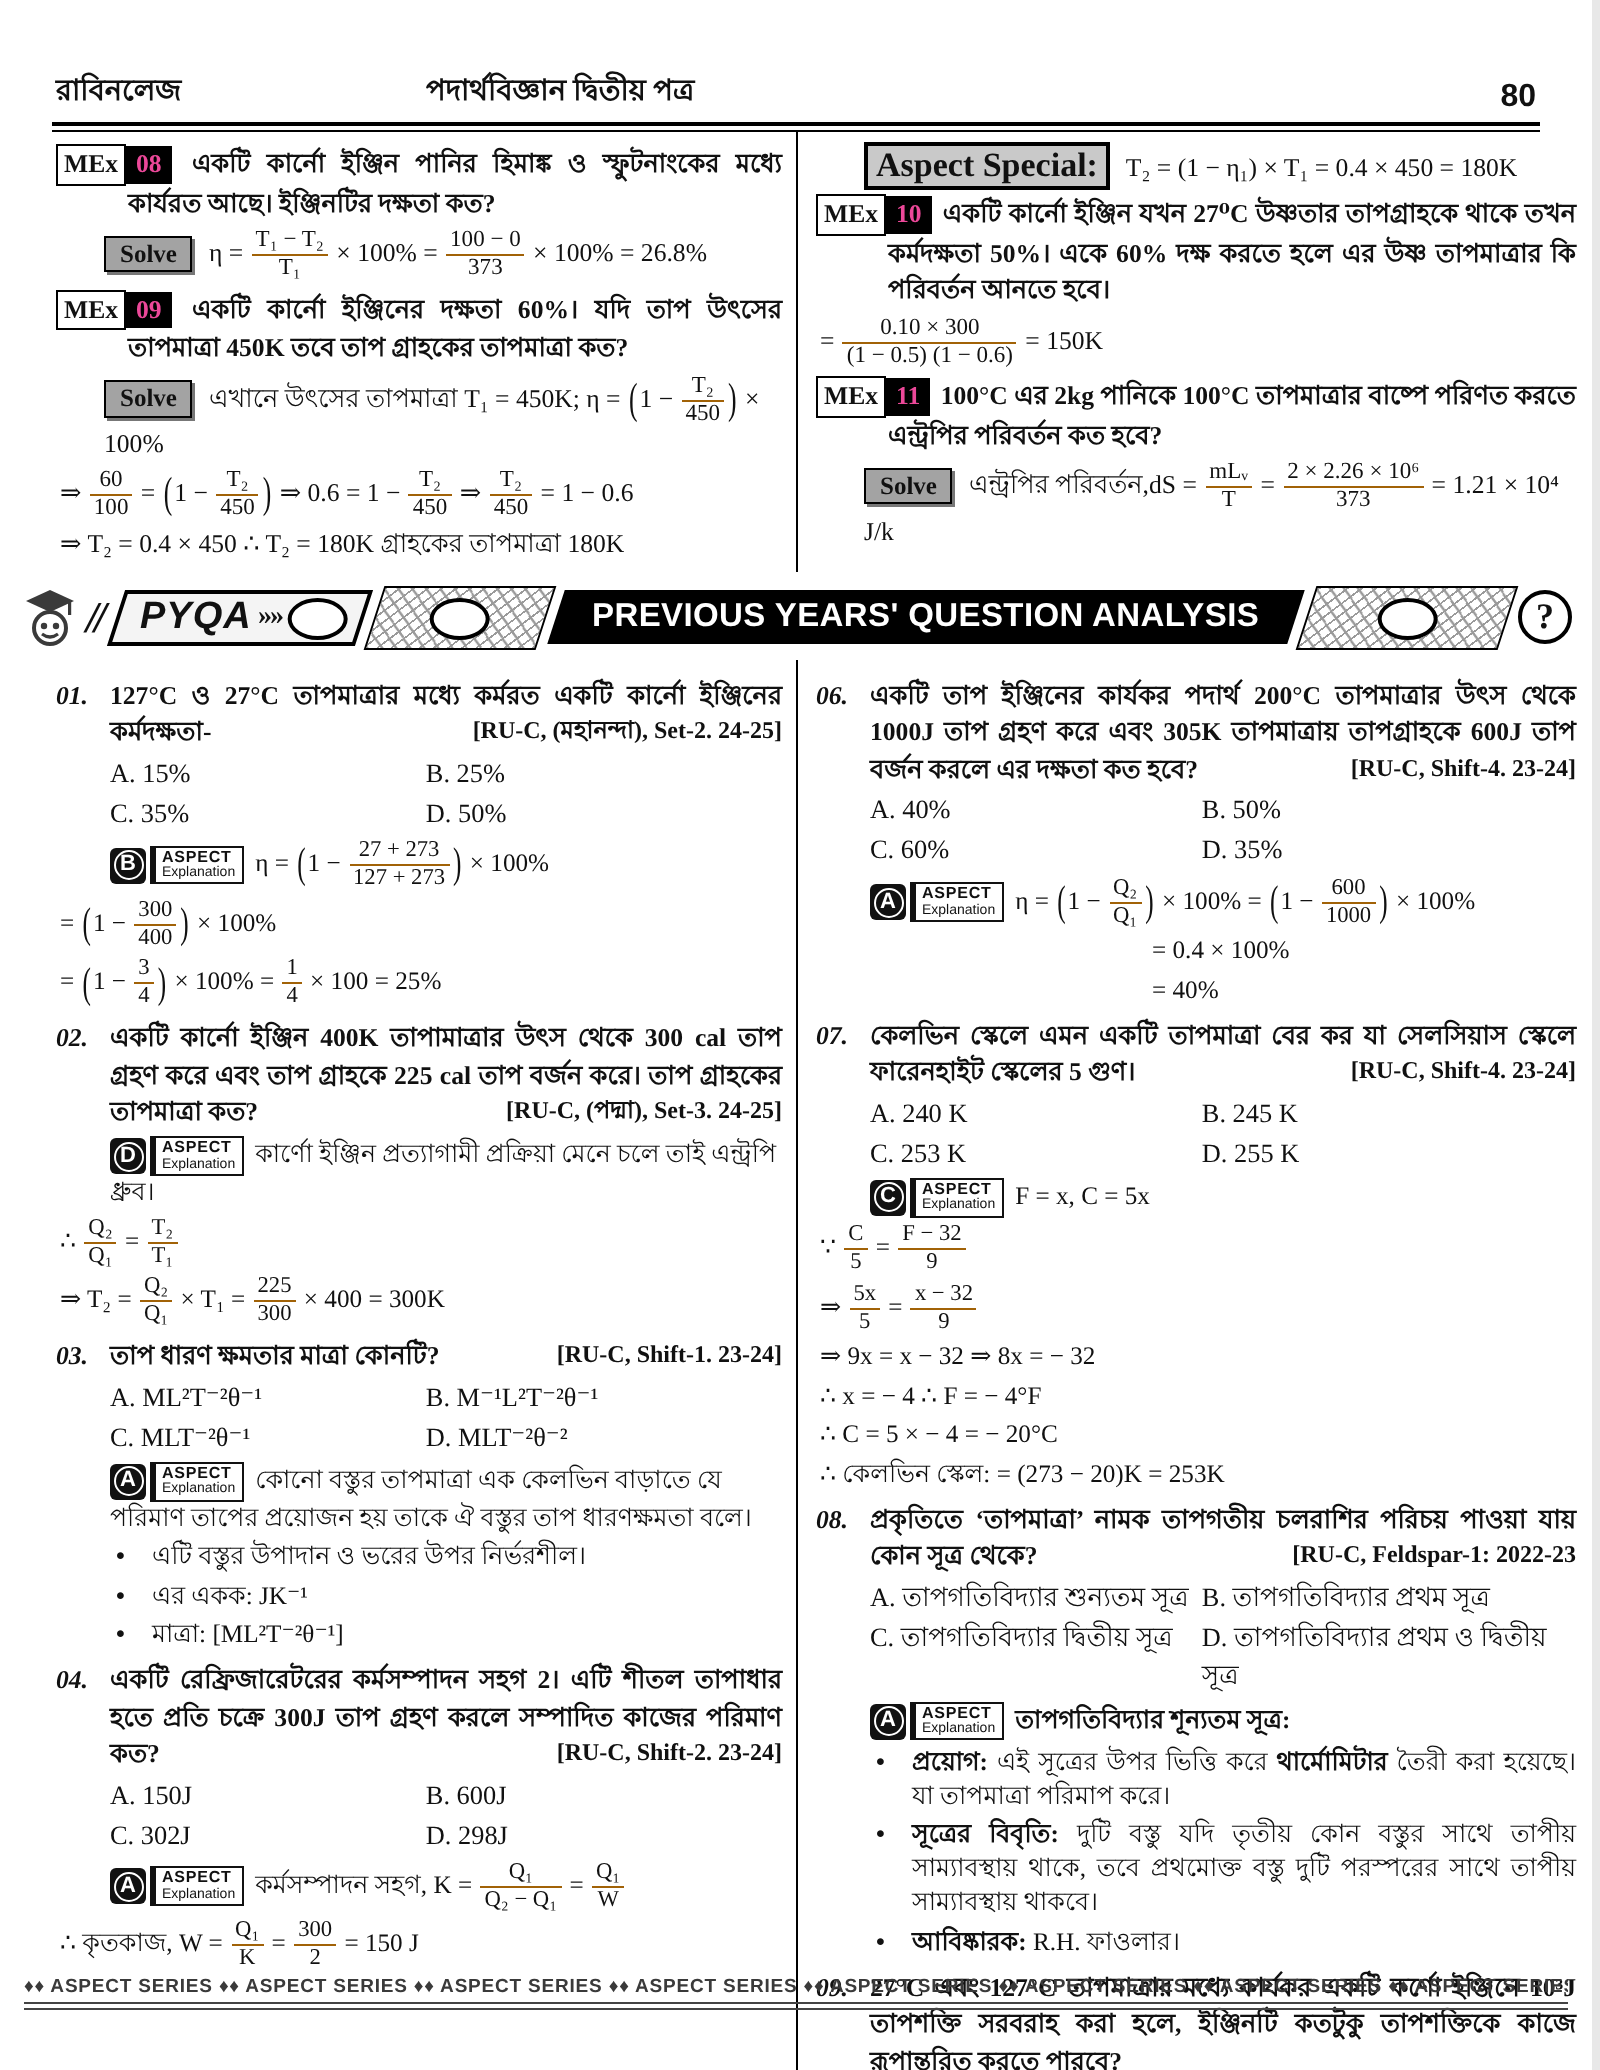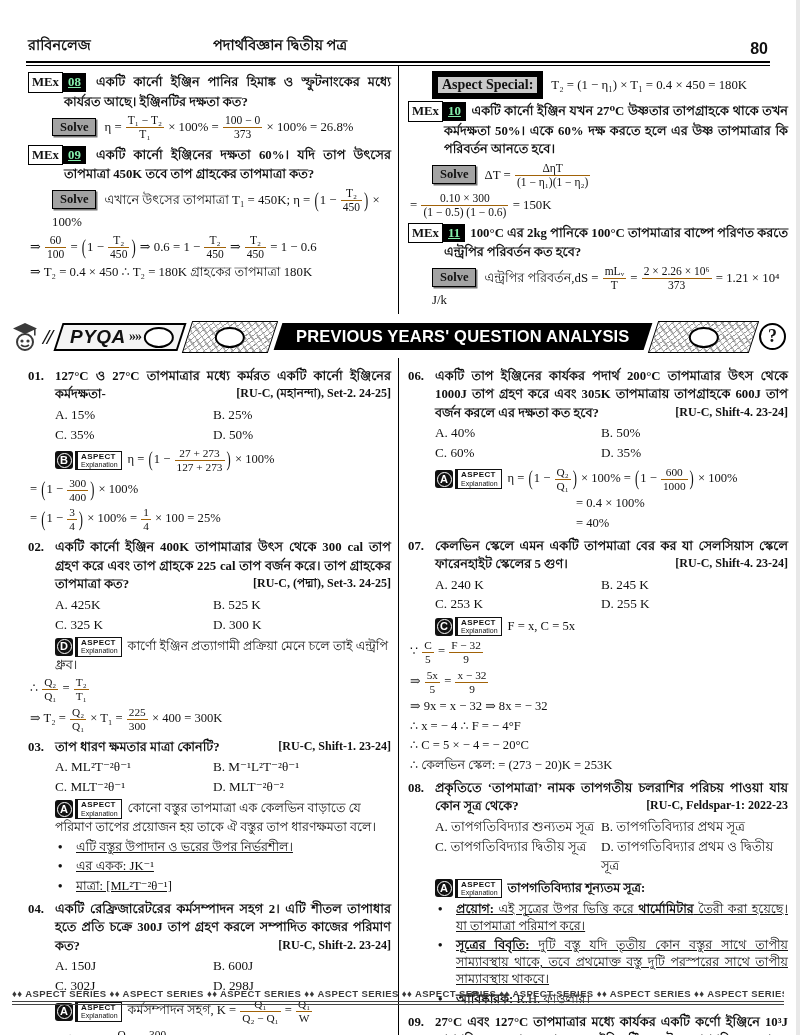--- a/index.html
+++ b/index.html
@@ -18,26 +18,26 @@
   .cols { display:flex; align-items:stretch; }
   .col { width:50%; }
   .col-l { padding:4px 7px 2px 28px; }
   .col-r { border-left:1.2px solid #000; padding:4px 8px 2px 9px; }
   .ex-cols { min-height:192px; }
   .q-cols  { min-height:660px; }
 
   
   .mex { padding-left:36px; text-indent:-36px; font-weight:bold; font-size:12.8px; line-height:1.45; text-align:justify; margin-top:2px; }
   .mex-tag { display:inline-block; text-indent:0; border:1.5px solid #000; padding:0 3px; background:#fff; }
-  .mex-num { display:inline-block; text-indent:0; background:#000; color:#86efac; padding:0 5px; margin-right:2px;text-decoration:underline; }
+  .mex-num { display:inline-block; text-indent:0; background:#000; color:#ec4899; padding:0 5px; margin-right:2px; }
   .mline { font-size:12.8px; margin:3px 0; padding-left:2px; line-height:1.3; }
   .mline.has-solve { padding-left:24px; }
   .solve-badge { display:inline-block; background:#a3a3a3; border:1px solid #000; box-shadow:1.5px 1.5px 0 #777; font-weight:bold; padding:0 7px; margin-right:8px; font-size:12.5px; }
   .sp-line { font-size:12.8px; margin:1px 0 2px 0; padding-left:24px; }
-  .sp-badge { display:inline-block; background:#c9c9c9; border:6px solid #000000; font-weight:bold; padding:0 4px; margin-right:5px; font-size:14px; }
+  .sp-badge { display:inline-block; background:#c9c9c9; border:2px solid #000000; font-weight:bold; padding:0 4px; margin-right:5px; font-size:17px; }
 
   
   .frac { display:inline-block; vertical-align:middle; text-align:center; font-size:0.9em; line-height:1.15; margin:0 1px; }
   .frac .fn { display:block; border-bottom:1px solid #a16207; padding:0 2px; }
   .frac .fd { display:block; padding:0 2px; }
   .bigp { display:inline-block; transform:scaleY(1.7); vertical-align:-1px; margin:0 1px; font-weight:400; }
 
   
   .banner { display:flex; align-items:center; height:38px; margin:4px 10px 2px 12px; gap:5px; }
   .mascot { flex:0 0 auto; display:flex; }
@@ -53,26 +53,26 @@
   .hatch.gw1 { flex:1.1; } .hatch.gw2 { flex:1.3; }
   .hatch .ellipse { transform:skewX(18deg); }
   .title-par { flex:0 0 auto; background:#000; color:#fff; transform:skewX(-18deg); padding:4px 18px; }
   .title-par span { display:inline-block; transform:skewX(18deg); font-family:"Liberation Sans",sans-serif; font-weight:bold; font-size:16.5px; letter-spacing:0.2px; white-space:nowrap; }
   .qmark { flex:0 0 auto; width:27px; height:27px; border:2.5px solid #000; border-radius:50%; display:flex; align-items:center; justify-content:center; font-weight:bold; font-size:18px; background:#fff; }
 
   
   .question { margin-top:5px; font-size:12.8px; }
   .q-head { font-weight:bold; line-height:1.45; text-align:justify; padding-left:27px; text-indent:-27px; }
   .q-head::after { content:""; display:block; clear:both; }
-  .q-num { display:inline-block; width:27px; text-indent:0; }
+  .q-num { display:inline-block; width:27px; text-indent:0;font-style:italic; }
   .q-src { float:right; font-size:12px; font-weight:bold; text-indent:0; }
   .opts { display:grid; grid-template-columns:47% 53%; padding-left:27px; font-size:13.2px; line-height:1.5; margin:1px 0; }
   .exp-line { padding-left:2px; margin:2.5px 0; font-size:12.6px; line-height:1.35; }
   .exp-line.has-badge { padding-left:27px; }
-  .exp-line.bullet { padding-left:48px; position:relative; text-align:justify;text-decoration:underline; }
+  .exp-line.bullet { padding-left:48px; position:relative; text-align:justify; }
   .exp-line.bullet::before { content:"\2022"; position:absolute; left:30px; font-weight:bold; }
   .exp-line.ind { padding-left:168px; }
 
   
   .ansb { display:inline-flex; align-items:center; vertical-align:middle; margin-right:6px; }
   .ansb-letter { position:relative; display:inline-flex; align-items:center; justify-content:center; width:18px; height:18px; background:#111; color:#fff; border-radius:3px; font-size:11px; font-weight:bold; font-family:"Liberation Sans",sans-serif; }
   .ansb-letter::before { content:""; position:absolute; inset:1.5px; border:1px solid #fff; border-radius:50%; }
   .ansb-box { display:inline-flex; flex-direction:column; justify-content:center; border:1.2px solid #111; border-left:3.5px solid #111; margin-left:2px; padding:1px 3px; line-height:1.05; font-family:"Liberation Sans",sans-serif; background:#fff; }
   .ansb-aspect { font-size:8px; font-weight:bold; letter-spacing:0.4px; }
   .ansb-expl { font-size:7px; }
@@ -104,21 +104,20 @@
           <div class="mline">⇒ <span class="frac"><span class="fn">60</span><span class="fd">100</span></span> = <span class="bigp">(</span>1 − <span class="frac"><span class="fn">T₂</span><span class="fd">450</span></span><span class="bigp">)</span>  ⇒ 0.6 = 1 − <span class="frac"><span class="fn">T₂</span><span class="fd">450</span></span> ⇒ <span class="frac"><span class="fn">T₂</span><span class="fd">450</span></span> = 1 − 0.6</div>
           <div class="mline">⇒ T₂ = 0.4 × 450   ∴ T₂ = 180K গ্রাহকের তাপমাত্রা 180K</div>
         </div>
       </div>
     <div class="col col-r" id="ex-right">
         <div class="mex-block">
           <div class="sp-line"><span class="sp-badge">Aspect Special:</span> T₂ = (1 − η₁) × T₁ = 0.4 × 450 = 180K</div>
         </div>
         <div class="mex-block">
           <div class="mex"><span class="mex-tag">MEx</span><span class="mex-num">10</span> একটি কার্নো ইঞ্জিন যখন 27⁰C উষ্ণতার তাপগ্রাহকে থাকে তখন কর্মদক্ষতা 50%। একে 60% দক্ষ করতে হলে এর উষ্ণ তাপমাত্রার কি পরিবর্তন আনতে হবে।</div>
-          <div class="mline has-solve"><span class="solve-badge">Solve</span>ΔT = <span class="frac"><span class="fn">ΔηT</span><span class="fd">(1 − η₁)(1 − η₂)</span></span></div>
           <div class="mline">= <span class="frac"><span class="fn">0.10 × 300</span><span class="fd">(1 − 0.5) (1 − 0.6)</span></span> = 150K</div>
         </div>
         <div class="mex-block">
           <div class="mex"><span class="mex-tag">MEx</span><span class="mex-num">11</span> 100°C এর 2kg পানিকে 100°C তাপমাত্রার বাষ্পে পরিণত করতে এন্ট্রপির পরিবর্তন কত হবে?</div>
           <div class="mline has-solve"><span class="solve-badge">Solve</span>এন্ট্রপির পরিবর্তন,dS = <span class="frac"><span class="fn">mLᵥ</span><span class="fd">T</span></span> = <span class="frac"><span class="fn">2 × 2.26 × 10⁶</span><span class="fd">373</span></span> = 1.21 × 10⁴ J/k</div>
         </div>
       </div>
   </div>
 
   <div class="banner">
@@ -165,26 +164,20 @@
               <span class="ansb-box">
                 <span class="ansb-aspect">ASPECT</span>
                 <span class="ansb-expl">Explanation</span>
               </span>
             </span>η = <span class="bigp">(</span>1 − <span class="frac"><span class="fn">27 + 273</span><span class="fd">127 + 273</span></span><span class="bigp">)</span> × 100%</div>
           <div class="exp-line">= <span class="bigp">(</span>1 − <span class="frac"><span class="fn">300</span><span class="fd">400</span></span><span class="bigp">)</span> × 100%</div>
           <div class="exp-line">= <span class="bigp">(</span>1 − <span class="frac"><span class="fn">3</span><span class="fd">4</span></span><span class="bigp">)</span> × 100% = <span class="frac"><span class="fn">1</span><span class="fd">4</span></span> × 100 = 25%</div>
         </div>
         <div class="question">
           <div class="q-head"><span class="q-num">02.</span>একটি কার্নো ইঞ্জিন 400K তাপামাত্রার উৎস থেকে 300 cal তাপ গ্রহণ করে এবং তাপ গ্রাহকে 225 cal তাপ বর্জন করে। তাপ গ্রাহকের তাপমাত্রা কত? <span class="q-src">[RU-C, (পদ্মা), Set-3. 24-25]</span></div>
-          <div class="opts">
-            <span class="opt">A. 425K</span>
-            <span class="opt">B. 525 K</span>
-            <span class="opt">C. 325 K</span>
-            <span class="opt">D. 300 K</span>
-          </div>
           <div class="exp-line has-badge"><span class="ansb">
               <span class="ansb-letter">D</span>
               <span class="ansb-box">
                 <span class="ansb-aspect">ASPECT</span>
                 <span class="ansb-expl">Explanation</span>
               </span>
             </span>কার্ণো ইঞ্জিন প্রত্যাগামী প্রক্রিয়া মেনে চলে তাই এন্ট্রপি ধ্রুব।</div>
           <div class="exp-line">∴ <span class="frac"><span class="fn">Q₂</span><span class="fd">Q₁</span></span> = <span class="frac"><span class="fn">T₂</span><span class="fd">T₁</span></span></div>
           <div class="exp-line">⇒ T₂ = <span class="frac"><span class="fn">Q₂</span><span class="fd">Q₁</span></span> × T₁ = <span class="frac"><span class="fn">225</span><span class="fd">300</span></span> × 400 = 300K</div>
         </div>

